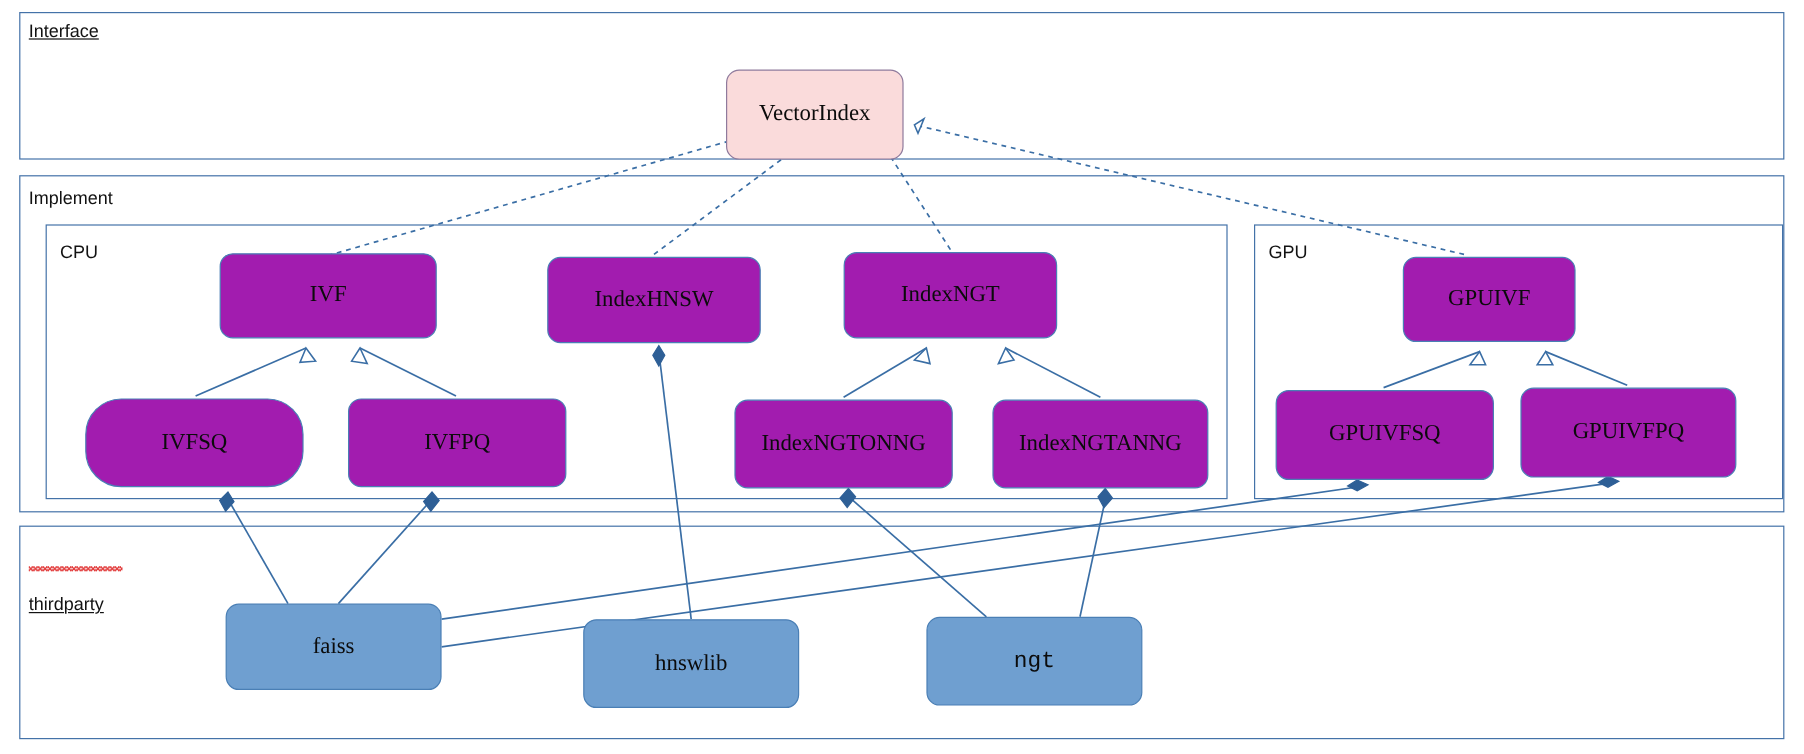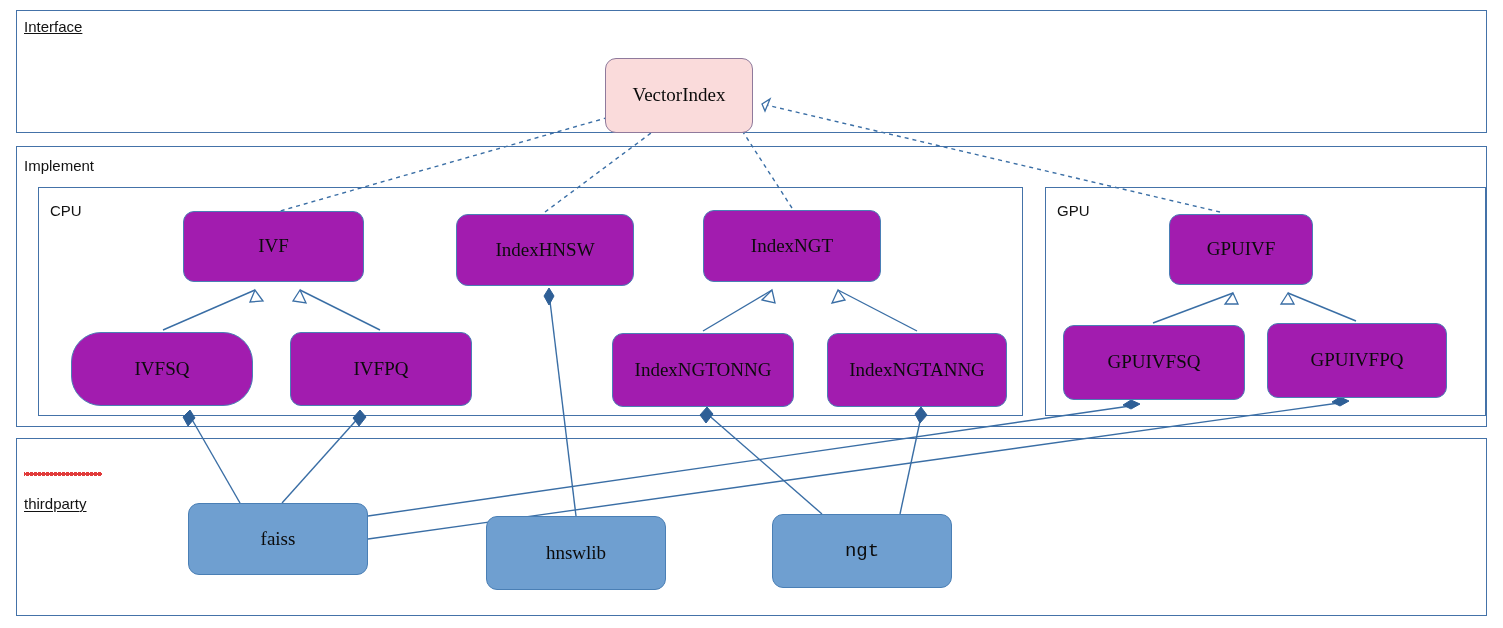--- a/index.html
+++ b/index.html
@@ -102,21 +102,21 @@
     </g>
   </svg>
 
   <div class="node iface" style="left:605px;top:22px;width:148px;height:75px;margin-top:36px;">
     <span>VectorIndex</span>
   </div>
 
   <div class="node cpu" style="left:183px;top:211px;width:181px;height:71px;">
     <span>IVF</span>
   </div>
-  <div class="node cpu" style="left:456px;top:214px;width:178px;height:72px;border-radius:12px;">
+  <div class="node cpu" style="left:456px;top:214px;width:178px;height:72px;">
     <span>IndexHNSW</span>
   </div>
   <div class="node cpu" style="left:703px;top:210px;width:178px;height:72px;">
     <span>IndexNGT</span>
   </div>
   <div class="node cpu" style="left:71px;top:332px;width:182px;height:74px;border-radius:30px;">
     <span>IVFSQ</span>
   </div>
   <div class="node cpu" style="left:290px;top:332px;width:182px;height:74px;">
     <span>IVFPQ</span>

